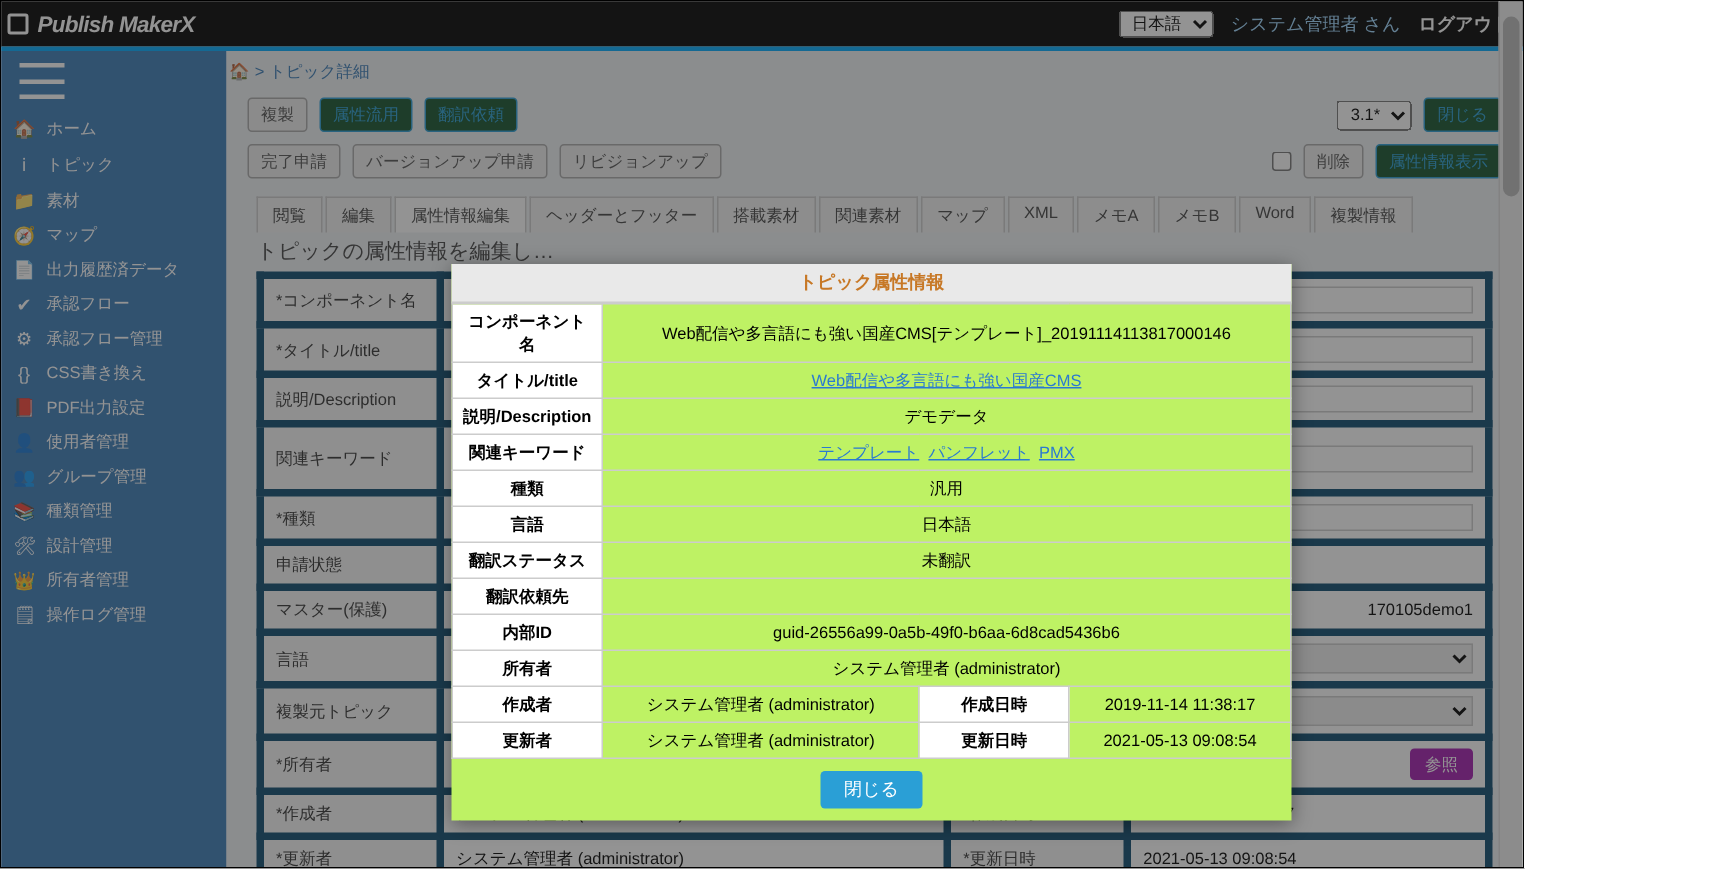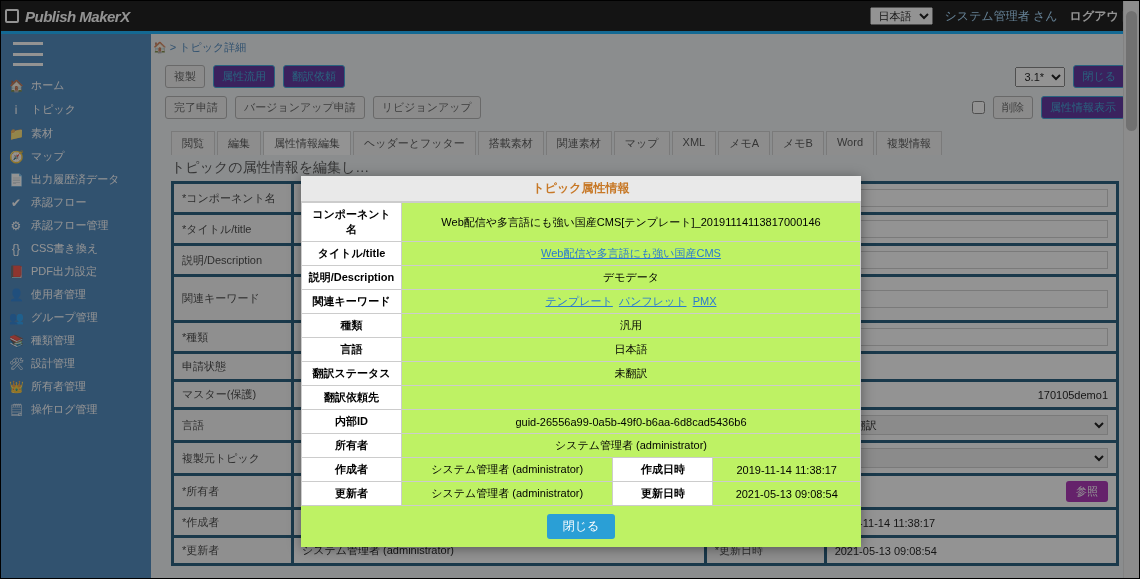--- a/index.html
+++ b/index.html
@@ -1,46 +1,46 @@
 <!DOCTYPE html>
 <html><head>
 <meta charset="utf-8">
 <style>
 * { box-sizing: border-box; margin: 0; padding: 0; }
 body { font-family: "Meiryo", sans-serif; font-size: 12px; background: #fff; overflow: hidden; }
-.app { position: relative; width: 1140px; height: 579px; border: 1px solid #000; }
+.app { position: relative; width: 1016px; height: 579px; border: 1px solid #000; }
 .scrim { position: absolute; inset: 0; background: rgba(40,40,40,0.5); z-index: 50; }
 .topbar { height: 30px; background: #000; display: flex; align-items: center; justify-content: space-between; color: #fff; padding: 0 8px 0 4px; }
 .brand { display: flex; align-items: center; gap: 6px; }
 .brand .logo { width: 14px; height: 14px; border: 2px solid #fff; border-radius: 2px; }
 .brand .name { font-weight: bold; font-style: italic; font-size: 15px; letter-spacing: -0.5px; }
 .top-right { display: flex; align-items: center; gap: 12px; font-size: 12px; }
 .top-right select { font-size: 11px; padding: 1px 4px; }
 .blue-thin { height: 3px; background: #00aaff; }
 .shell { display: flex; height: calc(100% - 33px); }
 .sidebar { width: 150px; background: #3b7cb7; color: #fff; font-size: 11px; padding-top: 4px; }
 .burger { width: 30px; height: 24px; margin: 4px 0 8px 12px; display: flex; flex-direction: column; justify-content: space-between; }
 .burger span { height: 3px; background: #fff; }
 .nav-item { display: flex; align-items: center; gap: 8px; padding: 4px 8px; }
 .nav-item .ico { width: 14px; text-align: center; font-size: 12px; }
 .main { flex: 1; background: #eef2f5; overflow: hidden; position: relative; }
 .crumb { padding: 6px 2px; font-size: 11px; color: #3b7cb7; }
 .crumb .home { color: #3b7cb7; }
 .toolbar { padding: 4px 14px; display: flex; align-items: center; gap: 8px; flex-wrap: wrap; }
 .btn { border: 1px solid #2a9fd6; border-radius: 3px; padding: 3px 8px; font-size: 11px; cursor: pointer; background: #fff; color: #2a9fd6; }
 .btn.gray { border-color: #aaa; color: #555; background: #eee; }
-.btn.blue { background: #4c1d95; }
+.btn.blue { background: #14532d; }
 .spacer { flex: 1; }
 select.ver { font-size: 11px; padding: 2px 4px; }
 .tabs { display: flex; gap: 2px; padding: 8px 20px 0; font-size: 11px; }
 .tabs .tab { padding: 4px 10px; border: 1px solid #ccc; border-bottom: none; background: #f3f3f3; color: #444; cursor: pointer; }
 .tabs .tab.active { background: #fff; }
 .panel-note { padding: 4px 20px; font-size: 14px; color: #444; }
 .form-table { margin: 0 20px; border: 1px solid #ccc; border-collapse: collapse; width: calc(100% - 40px); background: #fff; font-size: 11px; }
-.form-table th, .form-table td { border: 3px solid #0c4a6e; padding: 5px 8px; text-align: left; vertical-align: middle; }
+.form-table th, .form-table td { border: 5px solid #0c4a6e; padding: 5px 8px; text-align: left; vertical-align: middle; }
 .form-table th { background: #f6f6f6; font-weight: normal; color: #333; width: 120px; }
 .form-table td input, .form-table td select { width: 100%; border: 1px solid #ccc; padding: 2px 4px; font-size: 11px; }
 .small-btn { background: #a21caf; color: #fff; border: none; border-radius: 3px; padding: 3px 10px; font-size: 11px; }
 .modal { position: absolute; z-index: 100; left: 300px; top: 175px; width: 560px; background: #bef264; box-shadow: 0 2px 12px rgba(0,0,0,0.4); }
 .modal-head { background: #e9e9e9; color: #c77826; text-align: center; font-weight: bold; padding: 4px; font-size: 12px; border-bottom: 1px solid #ccc; }
 .modal table { width: 100%; border-collapse: collapse; font-size: 11px; }
 .modal th, .modal td { border: 1px solid #ccc; padding: 4px 6px; text-align: center; }
 .modal th { background: #fff; font-weight: bold; width: 100px; text-align: center; }
 .modal a { color: #2a7ad1; text-decoration: underline; }
 .modal-foot { text-align: center; padding: 8px; }

